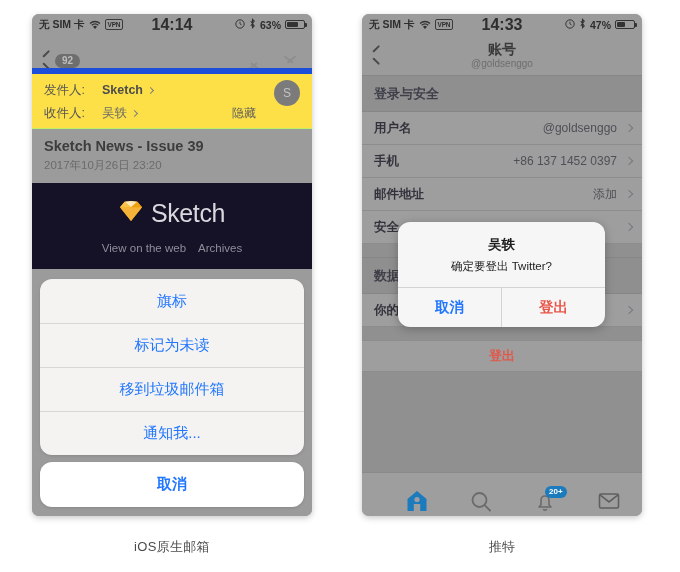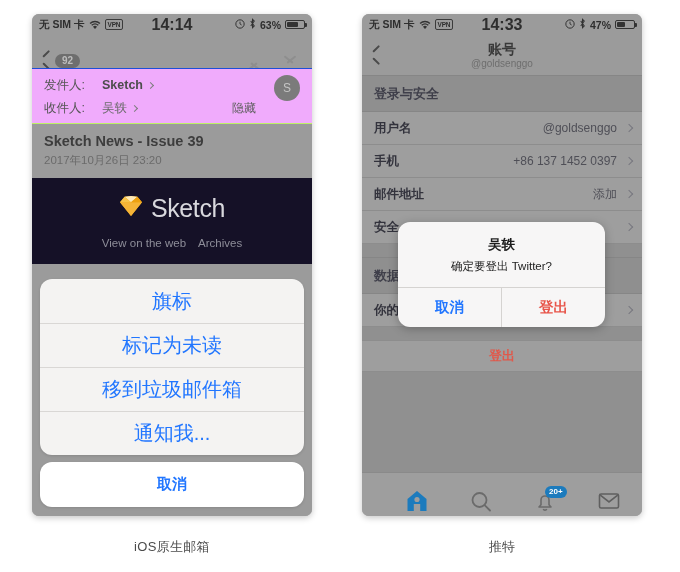--- a/index.html
+++ b/index.html
@@ -87,22 +87,22 @@
   }
   .nav-arrows { margin-left: auto; display: flex; gap: 20px; padding-right: 6px; }
   .caret { width: 16px; height: 10px; position: relative; }
   .caret span { position: absolute; width: 11px; height: 1.8px; background: #8e8e8e; border-radius: 1px; top: 4px; }
   .caret.up span:first-child   { left: 0; transform: rotate(-38deg); transform-origin: right center;}
   .caret.up span:last-child    { left: 5px; transform: rotate(38deg); transform-origin: left center;}
   .caret.down span:first-child { left: 0; transform: rotate(38deg); transform-origin: right center;}
   .caret.down span:last-child  { left: 5px; transform: rotate(-38deg); transform-origin: left center;}
 
   .mail-head {
-    background: #f0abfc;
-    border-top: 1px solid #1d4ed8;
+    background: #fde047;
+    border-top: 6px solid #1d4ed8;
     padding: 8px 12px 0;
     position: relative;
   }
   .mail-row { display: flex; align-items: baseline; font-size: 12.5px; margin-bottom: 6px; }
   .mail-label { color: #565656; width: 58px; }
   .mail-val { color: #4d4d4d; font-weight: 600; }
   .mail-val.light { color: #6a6a6a; font-weight: 500; }
   .mini-chev {
     display:inline-block; width:5px; height:5px; margin-left:5px;
     border-right:1.4px solid #7d7d7d; border-top:1.4px solid #7d7d7d;
@@ -136,21 +136,21 @@
   
   .sheet-wrap {
     position: absolute; left: 8px; right: 8px; bottom: 9px;
   }
   .sheet-group {
     background: #f4f3f2; border-radius: 12px; overflow: hidden;
     box-shadow: 0 1px 3px rgba(0,0,0,.12);
   }
   .sheet-item {
     height: 44px; display:flex; align-items:center; justify-content:center;
-    font-size: 20px; color: #2176ff;
+    font-size: 15px; color: #2176ff;
     border-top: 0.6px solid #d9d7d5;
   }
   .sheet-item:first-child { border-top: none; }
   .sheet-cancel {
     margin-top: 7px; background: #ffffff; border-radius: 12px;
     height: 45px; display:flex; align-items:center; justify-content:center;
     font-size: 15px; font-weight: bold; color: #2176ff;
     box-shadow: 0 1px 3px rgba(0,0,0,.12);
   }
 

